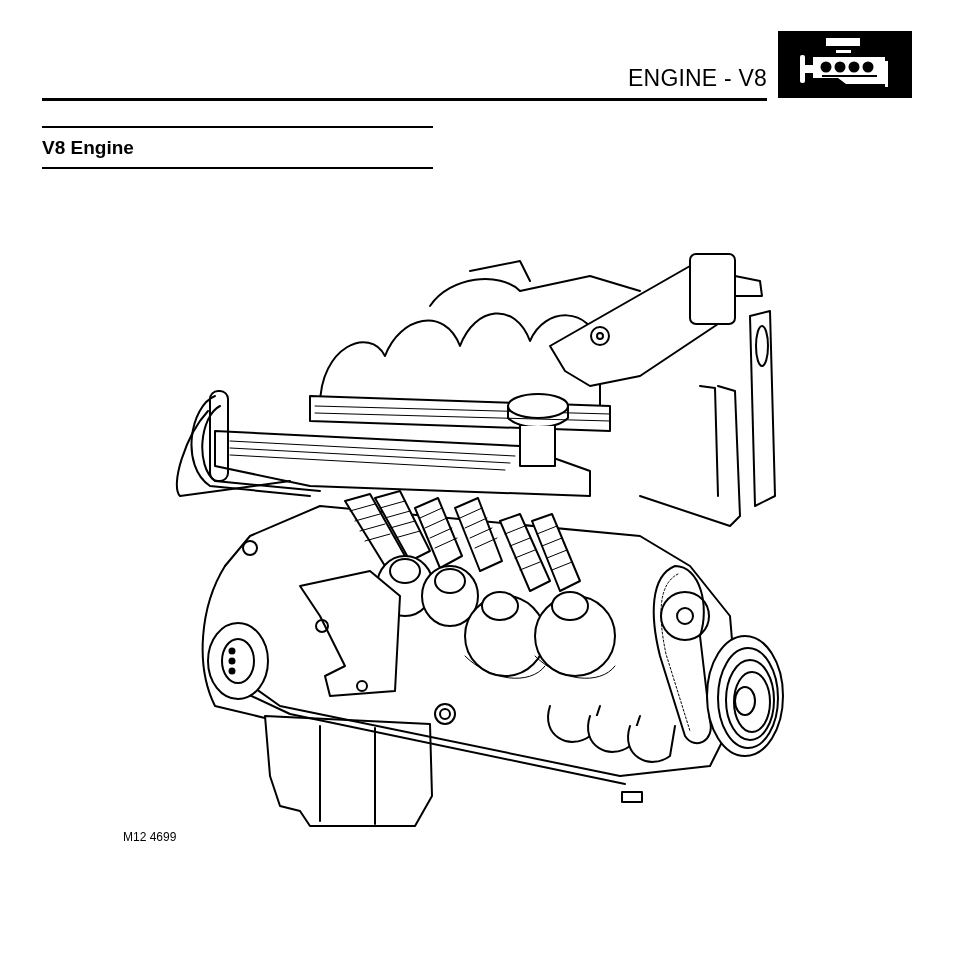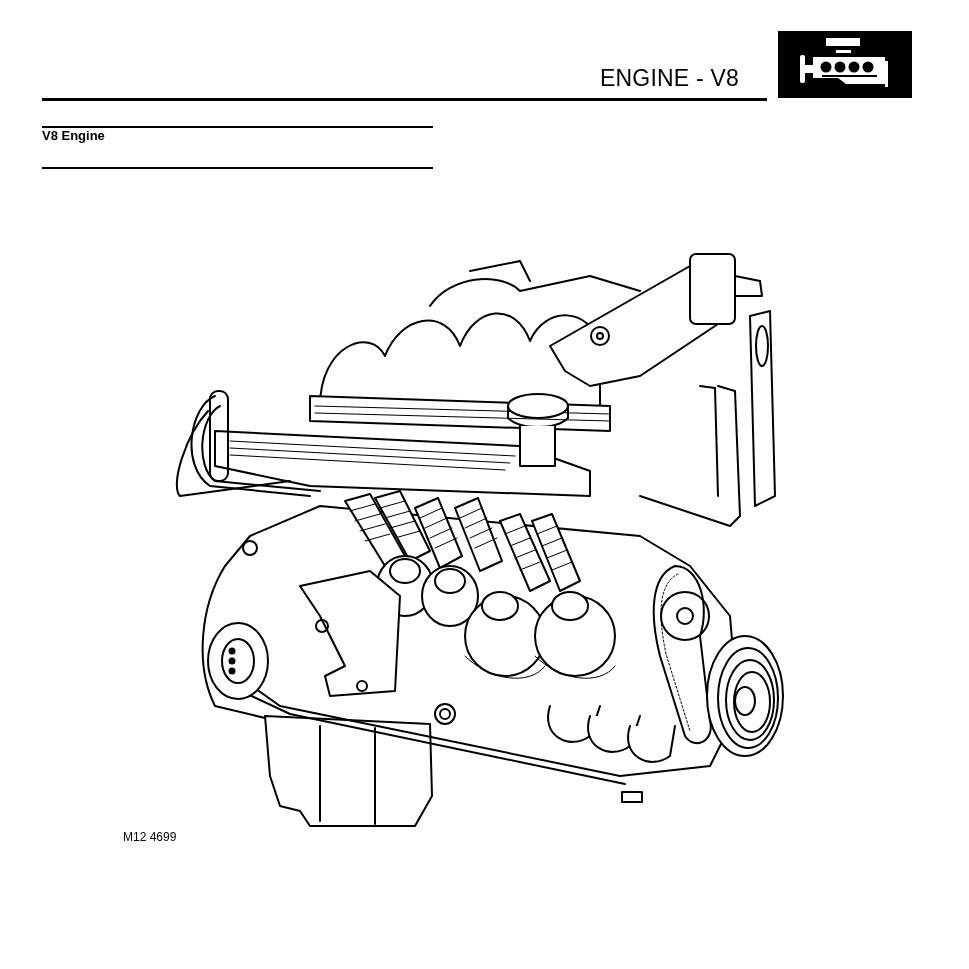--- a/index.html
+++ b/index.html
@@ -1,24 +1,24 @@
 <!DOCTYPE html>
 <html><head>
 <meta charset="utf-8">
 <style>
   html, body { margin:0; padding:0; background:#ffffff; }
   body { width:969px; height:969px; position:relative; overflow:hidden;
          font-family:"Liberation Sans", sans-serif; color:#000; }
   .abs { position:absolute; }
-  .header-title { left:600px; top:64px; width:167px; text-align:left;
+  .header-title { left:600px; top:64px; width:167px; text-align:right;
                   font-size:23px; letter-spacing:0.2px; line-height:28px; }
   .header-rule { left:42px; top:98px; width:725px; height:3px; background:#000; }
   .icon-box { left:778px; top:31px; width:134px; height:67px; background:#000; }
   .section-rule { left:42px; width:391px; height:2px; background:#000; }
-  .section-title { left:42px; top:125px; font-size:13px; font-weight:bold; line-height:22px; }
+  .section-title { left:42px; top:137px; font-size:19px; font-weight:bold; line-height:22px; }
   .figure { left:170px; top:236px; width:620px; height:600px; }
   .figure-ref { left:123px; top:828px; font-size:12px; line-height:18px; }
   svg { display:block; }
 </style>
 </head>
 <body>
 
 <div class="abs header-title">ENGINE - V8</div>
 <div class="abs header-rule"></div>
 

